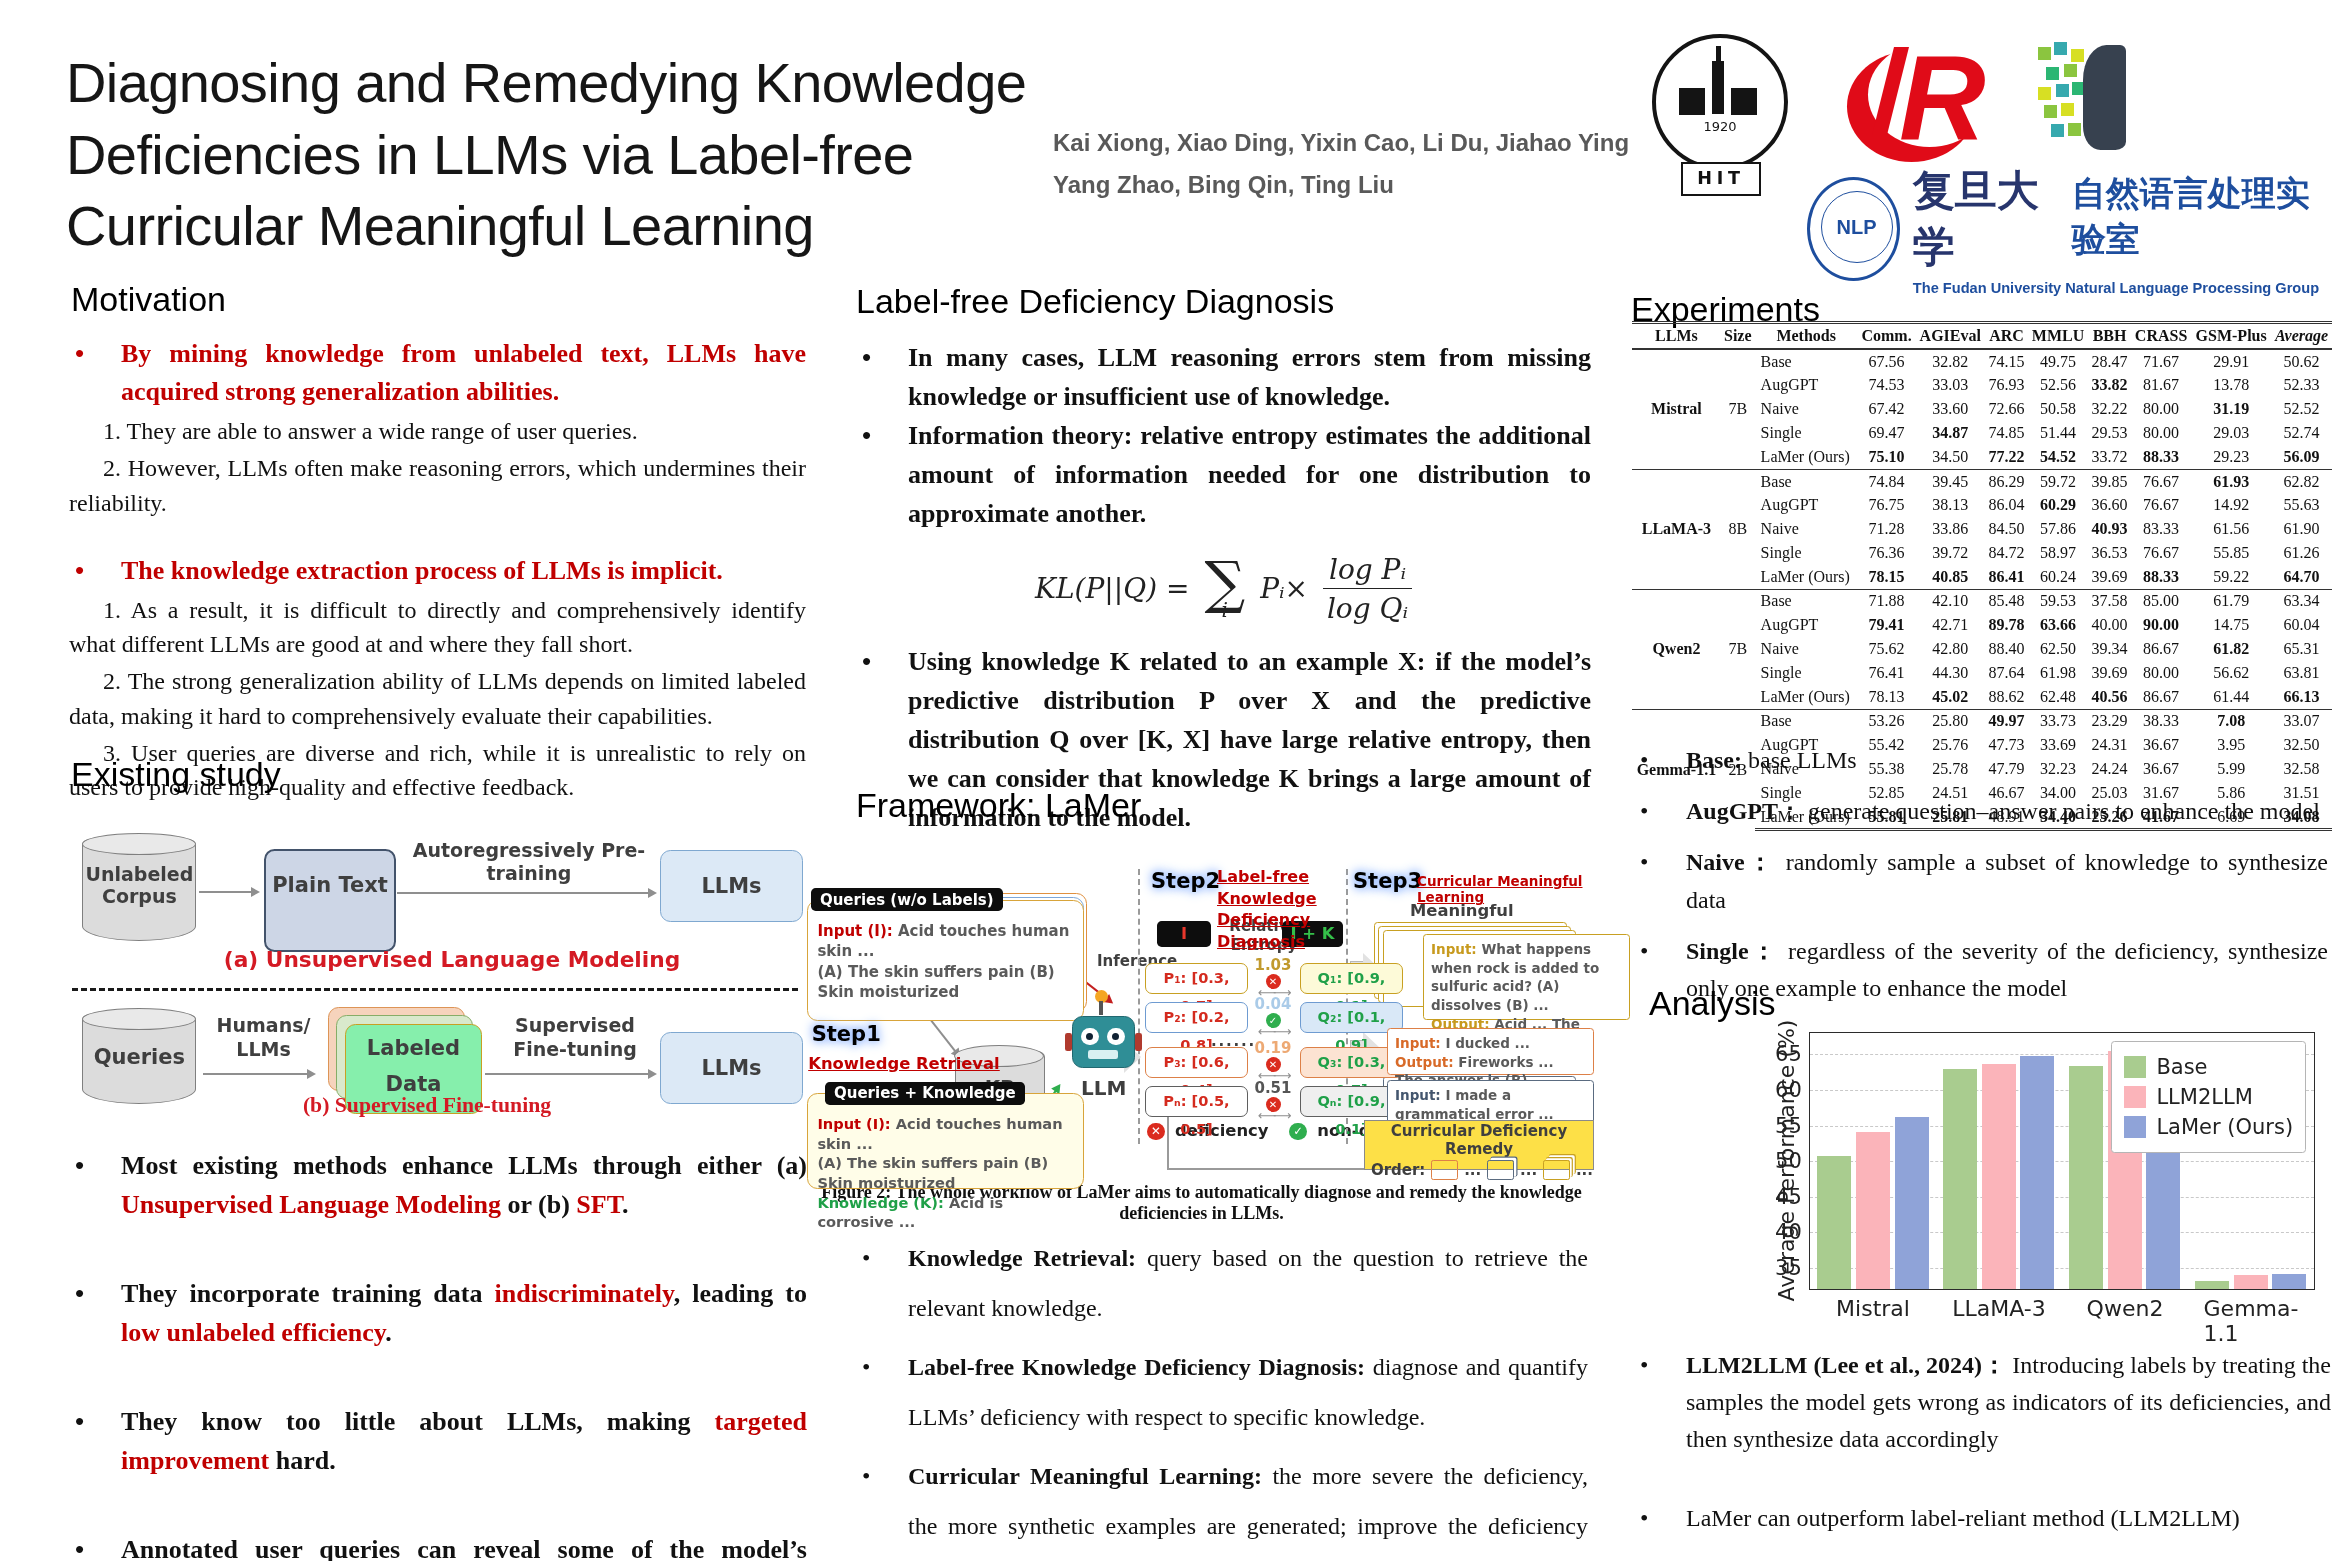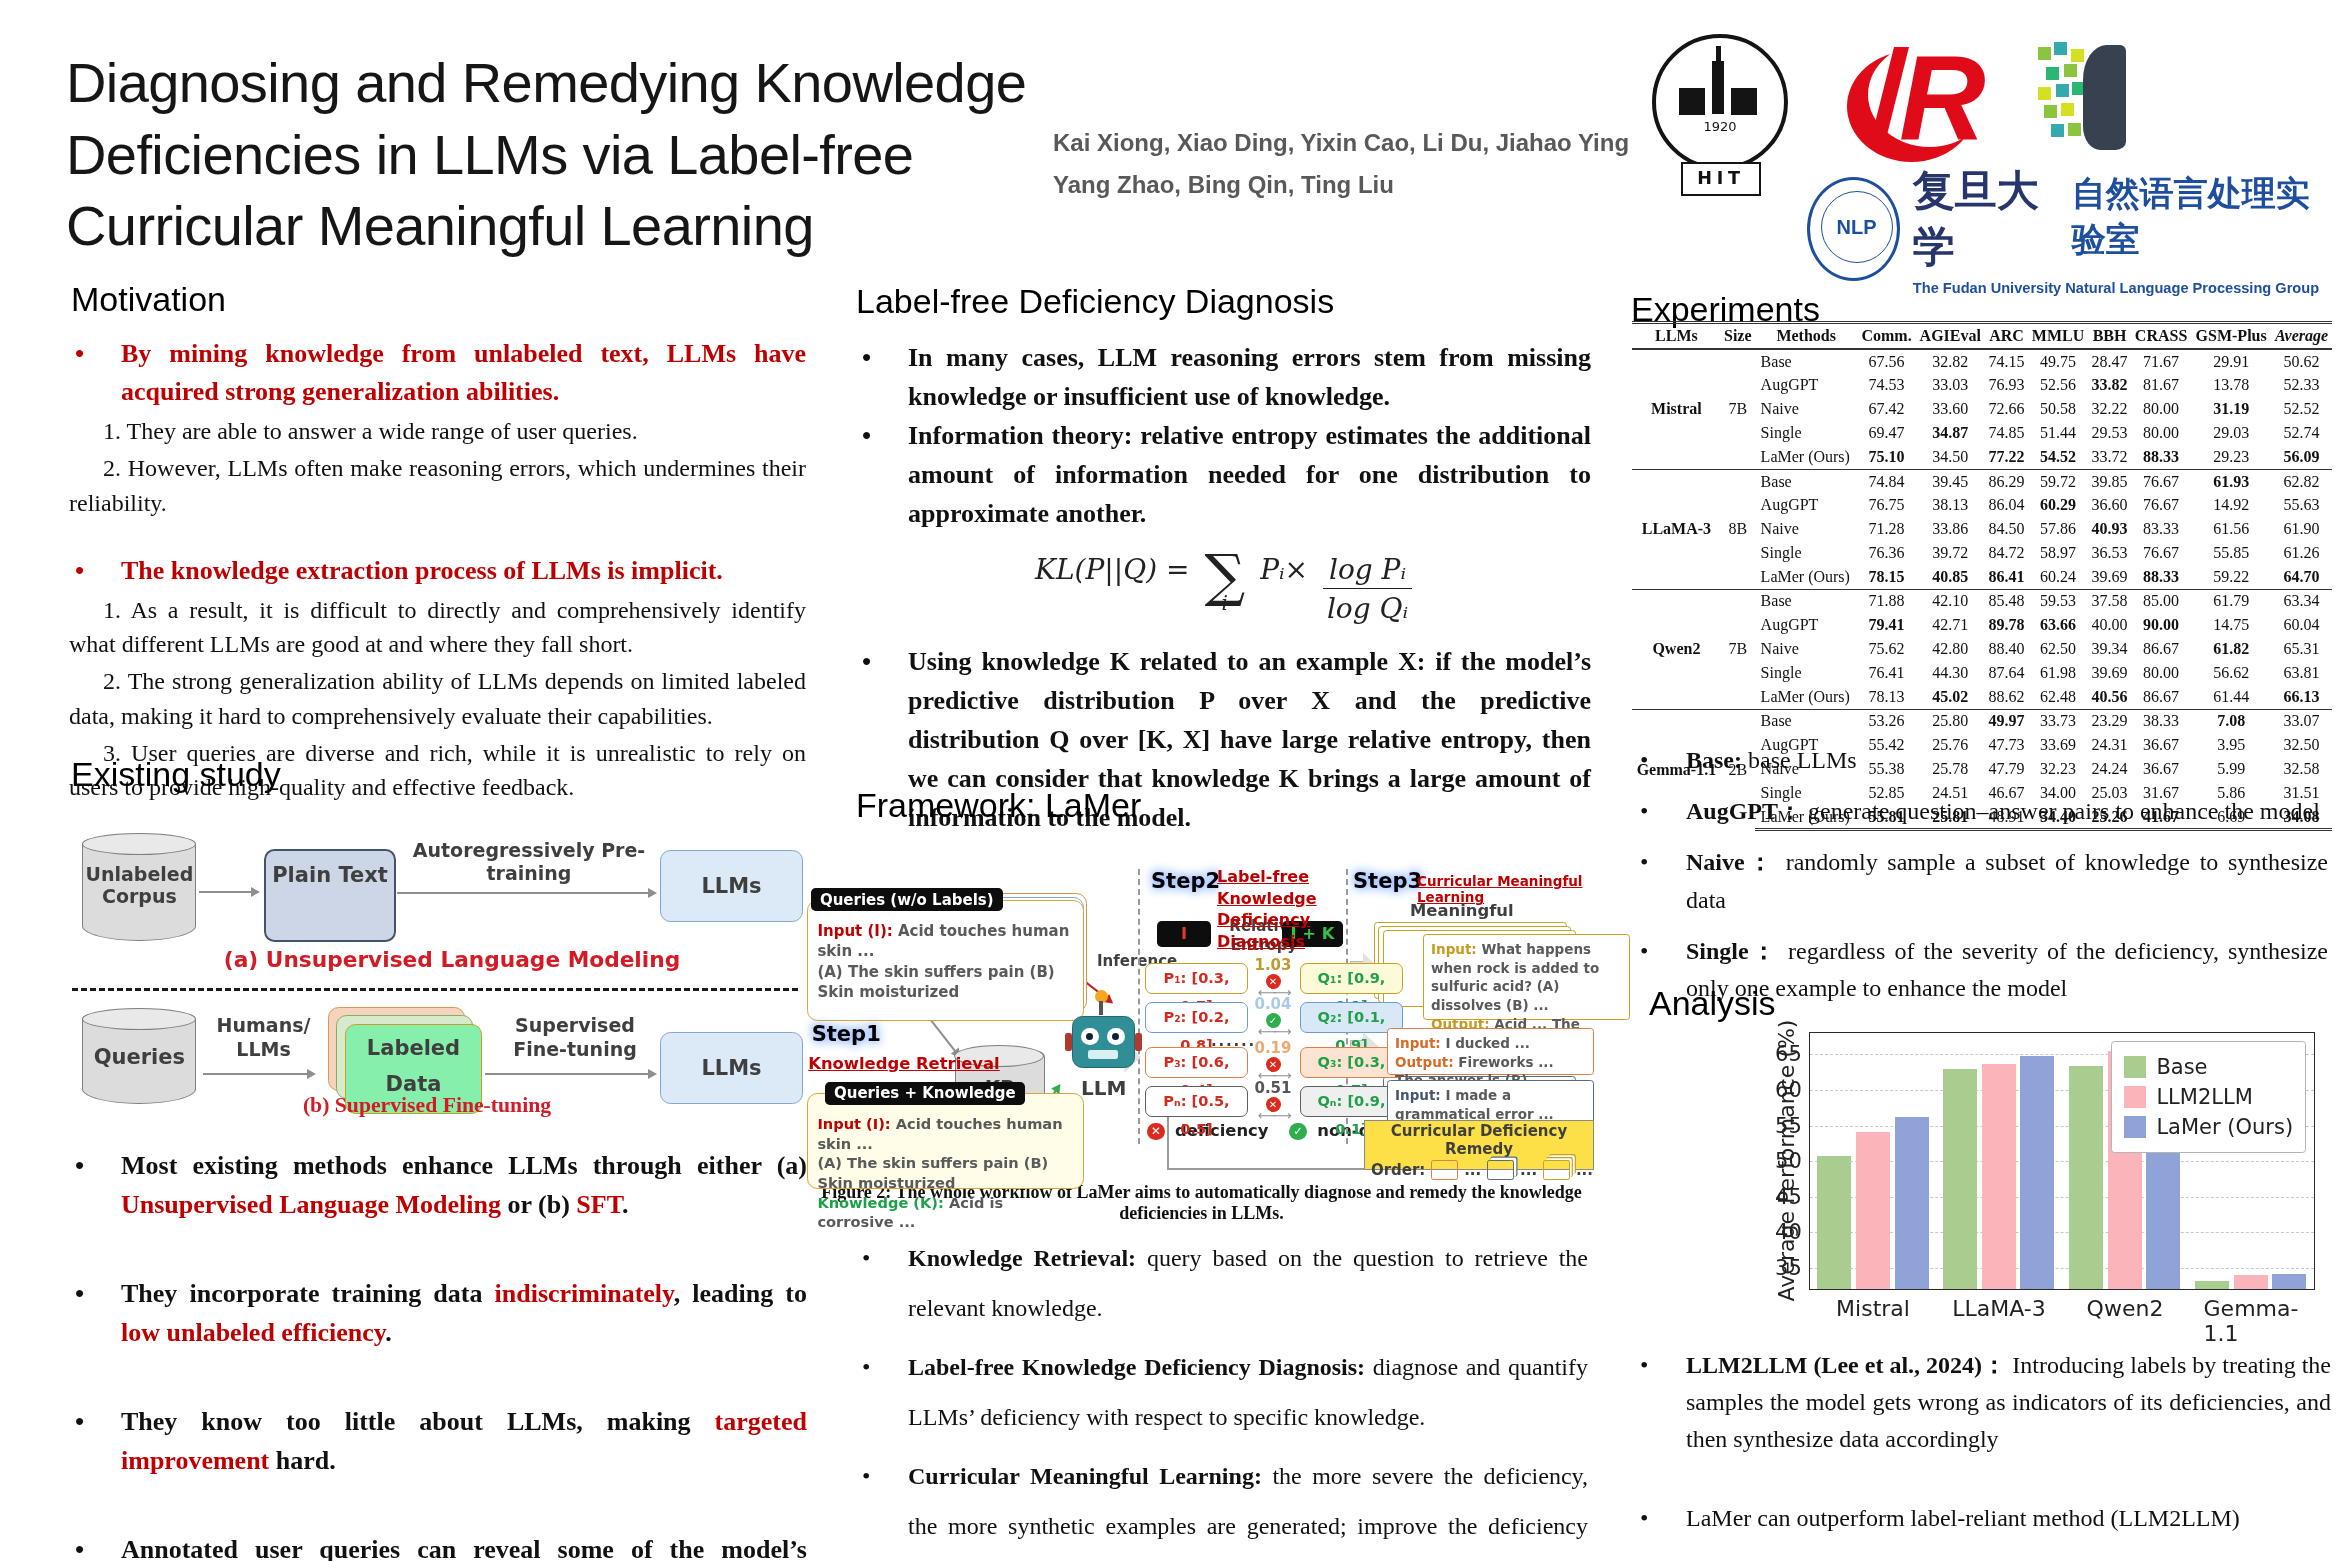--- a/index.html
+++ b/index.html
@@ -135,21 +135,21 @@
         font-family:"DejaVu Sans",sans-serif;font-size:22px;color:#222;}
   #ylabel{position:absolute;left:-75px;top:122px;transform:rotate(-90deg);transform-origin:center;
         font-family:"DejaVu Sans",sans-serif;font-size:22px;color:#222;white-space:nowrap;}
   .legend{position:absolute;right:8.2px;top:8.2px;border:1.2px solid #b5b5b5;border-radius:3.5px;background:#fff;
           padding:7px 11.7px;z-index:5;}
   .legend .row{display:flex;align-items:center;margin:5.9px 0;}
   .legend .sw{width:22px;height:22px;margin-right:10.5px;}
   .legend .lt{font-family:"DejaVu Sans",sans-serif;font-size:21px;color:#222;}
   
   #formula{font-family:"DejaVu Serif",serif;font-style:italic;font-size:28px;color:#222;
-           display:flex;justify-content:center;gap:15px;}
+           display:flex;align-items:center;justify-content:center;gap:15px;}
   #formula .sum{font-size:57px;font-style:normal;line-height:0.8;display:flex;flex-direction:column;align-items:center;}
   #formula .sum .si{font-size:20px;font-style:italic;margin-top:-3.5px;}
   .frac{display:inline-flex;flex-direction:column;align-items:center;vertical-align:middle;}
   .frac .num{border-bottom:1.8px solid #222;padding:0 5.9px 2.3px 5.9px;}
   .frac .den{padding-top:2.3px;}
   .figcap{font-weight:bold;font-size:18px;text-align:center;}
 </style>
 </head>
 <body>
 
@@ -219,21 +219,21 @@
     <div class="m-sub" style="text-align: justify;">3. User queries are diverse and rich, while it is unrealistic to rely on users to provide high-quality and effective feedback.</div>
   </div>
 
 <div class="abs sec-h" style="left:71px;top:755px;">Existing study</div>
 
 <div class="abs fig-font" style="left:66px;top:821px;width:739px;height:263px;">
   <div class="cyl" style="left:16.4px;top:17.6px;width:112px;height:100px;">
     <div class="lbl" style="top:23.4px;font-size:19px;">Unlabeled Corpus</div>
   </div>
   <div class="sline" style="left:133px;top:70px;width:53px;"></div>
-  <div class="dbox" style="left:198px;top:28px;width:128px;height:82px;background:#cdd6e6;border:2.3px solid #43536b;font-size:21px;line-height:1.7;padding-top:7px;">Plain Text</div>
+  <div class="dbox" style="left:198px;top:28px;width:128px;height:82px;background:#cdd6e6;border:2.3px solid #43536b;font-size:21px;line-height:1.7;padding-top:17px;">Plain Text</div>
   <div class="arr-lbl" style="left:340px;top:17.6px;width:246px;font-size:19px;">Autoregressively Pre-training</div>
   <div class="sline" style="left:331px;top:71px;width:252px;"></div>
   <div class="dbox" style="left:594px;top:29px;width:141px;height:70px;background:#dce9f6;border:1.8px solid #7fa8d0;font-size:21px;line-height:70px;">LLMs</div>
   <div class="dia-cap" style="left:152px;top:126px;width:468px;">(a) Unsupervised Language Modeling</div>
   <div class="abs" style="left:5.9px;top:167px;width:726px;border-top:3.5px dashed #1a1a1a;"></div>
   <div class="cyl" style="left:16.4px;top:193px;width:112px;height:88px;">
     <div class="lbl" style="top:30px;font-size:21px;">Queries</div>
   </div>
   <div class="arr-lbl" style="left:139px;top:193px;width:117px;font-size:19px;">Humans/ LLMs</div>
   <div class="sline" style="left:137px;top:252px;width:105px;"></div>

